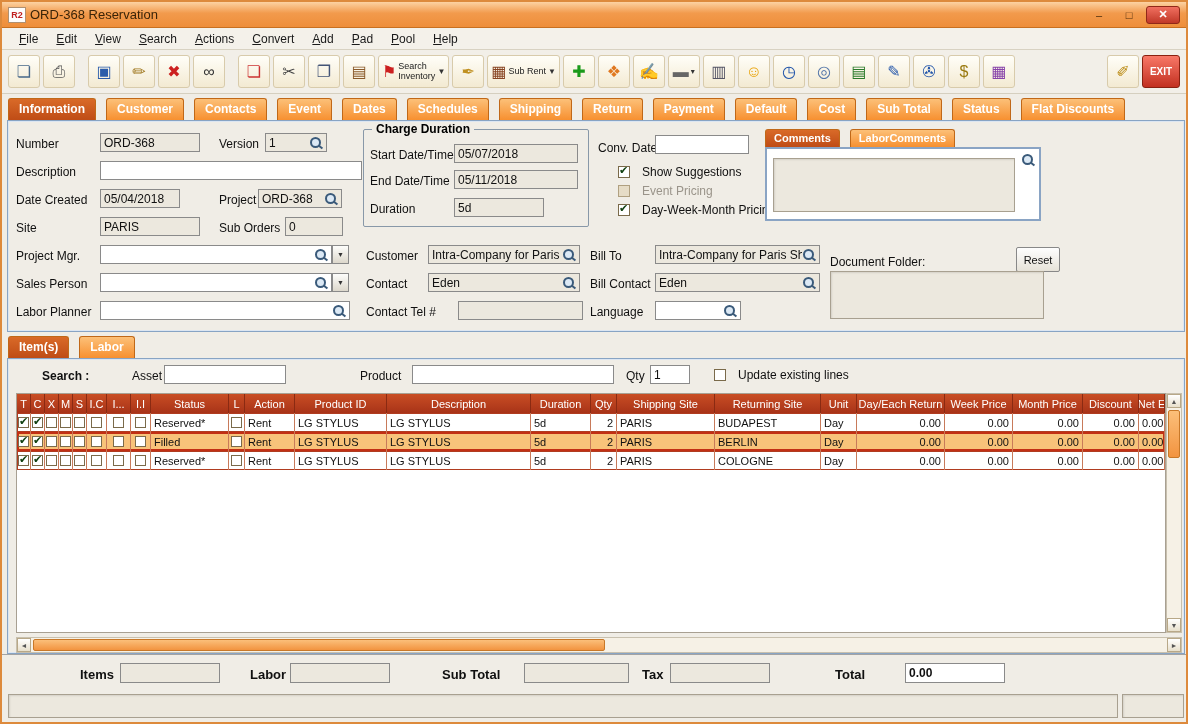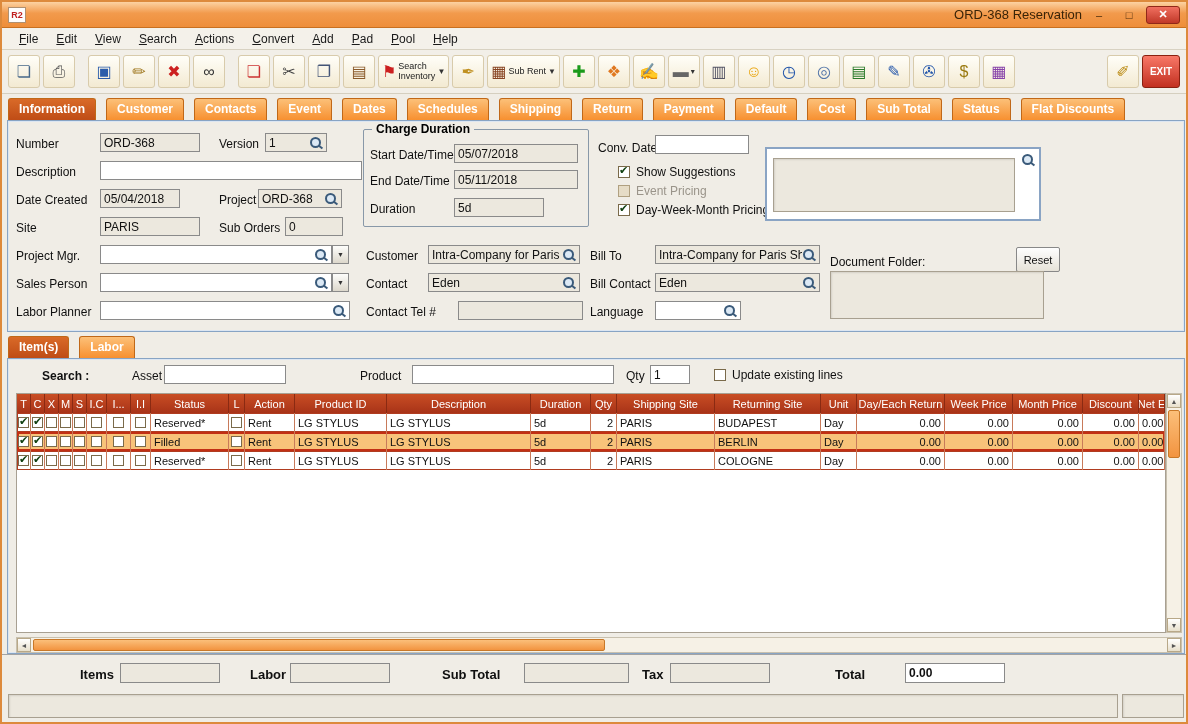--- a/index.html
+++ b/index.html
@@ -2,21 +2,21 @@
 <html><head>
 <meta charset="utf-8">
 <style>
 *{margin:0;padding:0;box-sizing:border-box}
 html,body{width:1188px;height:724px}
 body{font-family:"Liberation Sans",sans-serif;background:#8a8a8a;overflow:hidden}
 .window{position:relative;width:1188px;height:724px;background:#f0ede6;border:2px solid #dd8a3c}
 
 .titlebar{position:absolute;left:0;top:0;width:100%;height:26px;background:linear-gradient(#fcd2a2,#f29a4c 45%,#ee8e3a);display:flex;align-items:center;padding:0 6px;gap:4px;border-bottom:1px solid #c87020}
 .appicon{width:18px;height:16px;background:#fdfdfd;border:1px solid #b09070;color:#c02020;font-size:9px;font-weight:bold;display:flex;align-items:center;justify-content:center}
-.title{flex:1;text-align:right;font-size:13px;color:#3a2408}
+.title{flex:1;text-align:left;font-size:13px;color:#3a2408}
 .wbtn{width:26px;height:18px;display:flex;align-items:center;justify-content:center;font-size:11px;color:#4a2c0c;cursor:pointer}
 .wbtn.close{background:linear-gradient(#f07060,#c03828);border:1px solid #902818;border-radius:3px;color:#fff;width:34px;font-weight:bold}
 
 .menubar{position:absolute;left:0;top:26px;width:100%;height:22px;background:#f4f1ea;border-bottom:1px solid #d8d2c2;display:flex;align-items:center;padding-left:8px}
 .menu-item{display:inline-block;padding:2px 9px;font-size:12px;color:#1a1a1a;cursor:default}
 .menu-item::first-letter{text-decoration:underline}
 
 .toolbar{position:absolute;left:0;top:48px;width:100%;height:44px;background:#f2efe8;border-bottom:1px solid #d5cfbf;display:flex;align-items:center;padding:0 6px;gap:3px}
 .tbtn{height:33px;min-width:32px;border:1px solid #d8cbab;border-radius:3px;background:linear-gradient(#fffef8,#f3ead2);display:flex;align-items:center;justify-content:center;gap:2px;cursor:pointer;padding:0 3px}
 .tglyph{font-size:16px;line-height:1}
@@ -37,21 +37,21 @@
 .lbl.b{font-weight:bold}
 .field{position:absolute;height:19px;border:1px solid #8a8a8a;background:#fff;font-size:12px;display:flex;align-items:center;padding:0 3px;overflow:hidden;white-space:nowrap}
 .field.ro{background:#ece8de}
 .field .val{flex:1;overflow:hidden;white-space:nowrap;color:#111}
 .mag{display:inline-block;position:relative;width:14px;height:14px;cursor:pointer;flex:0 0 auto}
 .mag::before{content:"";position:absolute;left:1px;top:1px;width:7px;height:7px;border:2px solid #3a5a7a;border-radius:50%;background:#dce9f5}
 .mag::after{content:"";position:absolute;left:9px;top:10px;width:5px;height:2px;background:#3a5a7a;transform:rotate(40deg)}
 .arrowbtn{position:absolute;width:17px;height:19px;border:1px solid #8a8a8a;background:linear-gradient(#fdfdfb,#ddd8cc);font-size:7px;color:#333;display:flex;align-items:center;justify-content:center;cursor:pointer}
 .groupbox{position:absolute;border:1px solid #8898a8;border-radius:2px}
 .gtitle{position:absolute;top:-8px;left:8px;background:#f0ede6;padding:0 4px;font-size:12px;font-weight:bold;color:#000;white-space:nowrap}
-.cbrow{position:absolute;display:flex;align-items:center;gap:6px;height:18px}
+.cbrow{position:absolute;display:flex;align-items:center;gap:12px;height:18px}
 .cb{width:12px;height:12px;border:1px solid #7a6a4a;background:#fff;position:relative;flex:0 0 auto;cursor:pointer}
 .cb.checked::after{content:"\2714";position:absolute;left:0;top:-3px;font-size:11px;color:#114011}
 .cbrow.disabled .cb{background:#e6dcc6;border-color:#b0a080}
 .cbrow.disabled .cblabel{color:#9a948a}
 .cblabel{font-size:12px;color:#101010;white-space:nowrap}
 .pushbtn{position:absolute;border:1px solid #888;background:linear-gradient(#fefefe,#e6e2d8);font-size:11px;color:#111;display:flex;align-items:center;justify-content:center;cursor:pointer;border-radius:2px}
 .sunkenbox{position:absolute;background:#ece8de;border:1px solid #a8a090;box-shadow:inset 1px 1px 2px rgba(0,0,0,.1)}
 
 .commentsbox{position:absolute;background:#fff;border:2px solid #8aa4c4}
 
@@ -299,20 +299,24 @@
         <div class="cbrow disabled" style="left: 0px; top: 19px;">
           <span class="cb"></span>
           <span class="cblabel">Event Pricing</span>
         </div>
         <div class="cbrow" style="left: 0px; top: 38px;">
           <span class="cb checked"></span>
           <span class="cblabel">Day-Week-Month Pricing</span>
         </div>
       </div>
 
+    <div class="tabstrip" style="left:757px;top:6px;height:20px">
+        <div class="tab small selected">Comments</div>
+        <div class="tab small">LaborComments</div>
+      </div>
     <div class="commentsbox" style="left:757px;top:26px;width:276px;height:74px">
       <span class="mag" style="position:absolute;right:4px;top:4px"></span>
       <div class="sunkenbox" style="left:6px;top:9px;width:242px;height:54px"></div>
     </div>
 
     <span class="lbl" style="left:358px;top:128px">Customer</span>
     <div class="field ro" style="left:420px;top:124px;width:152px">
         <span class="val">Intra-Company for Paris Sh</span>
         <span class="mag"></span>
       </div>

